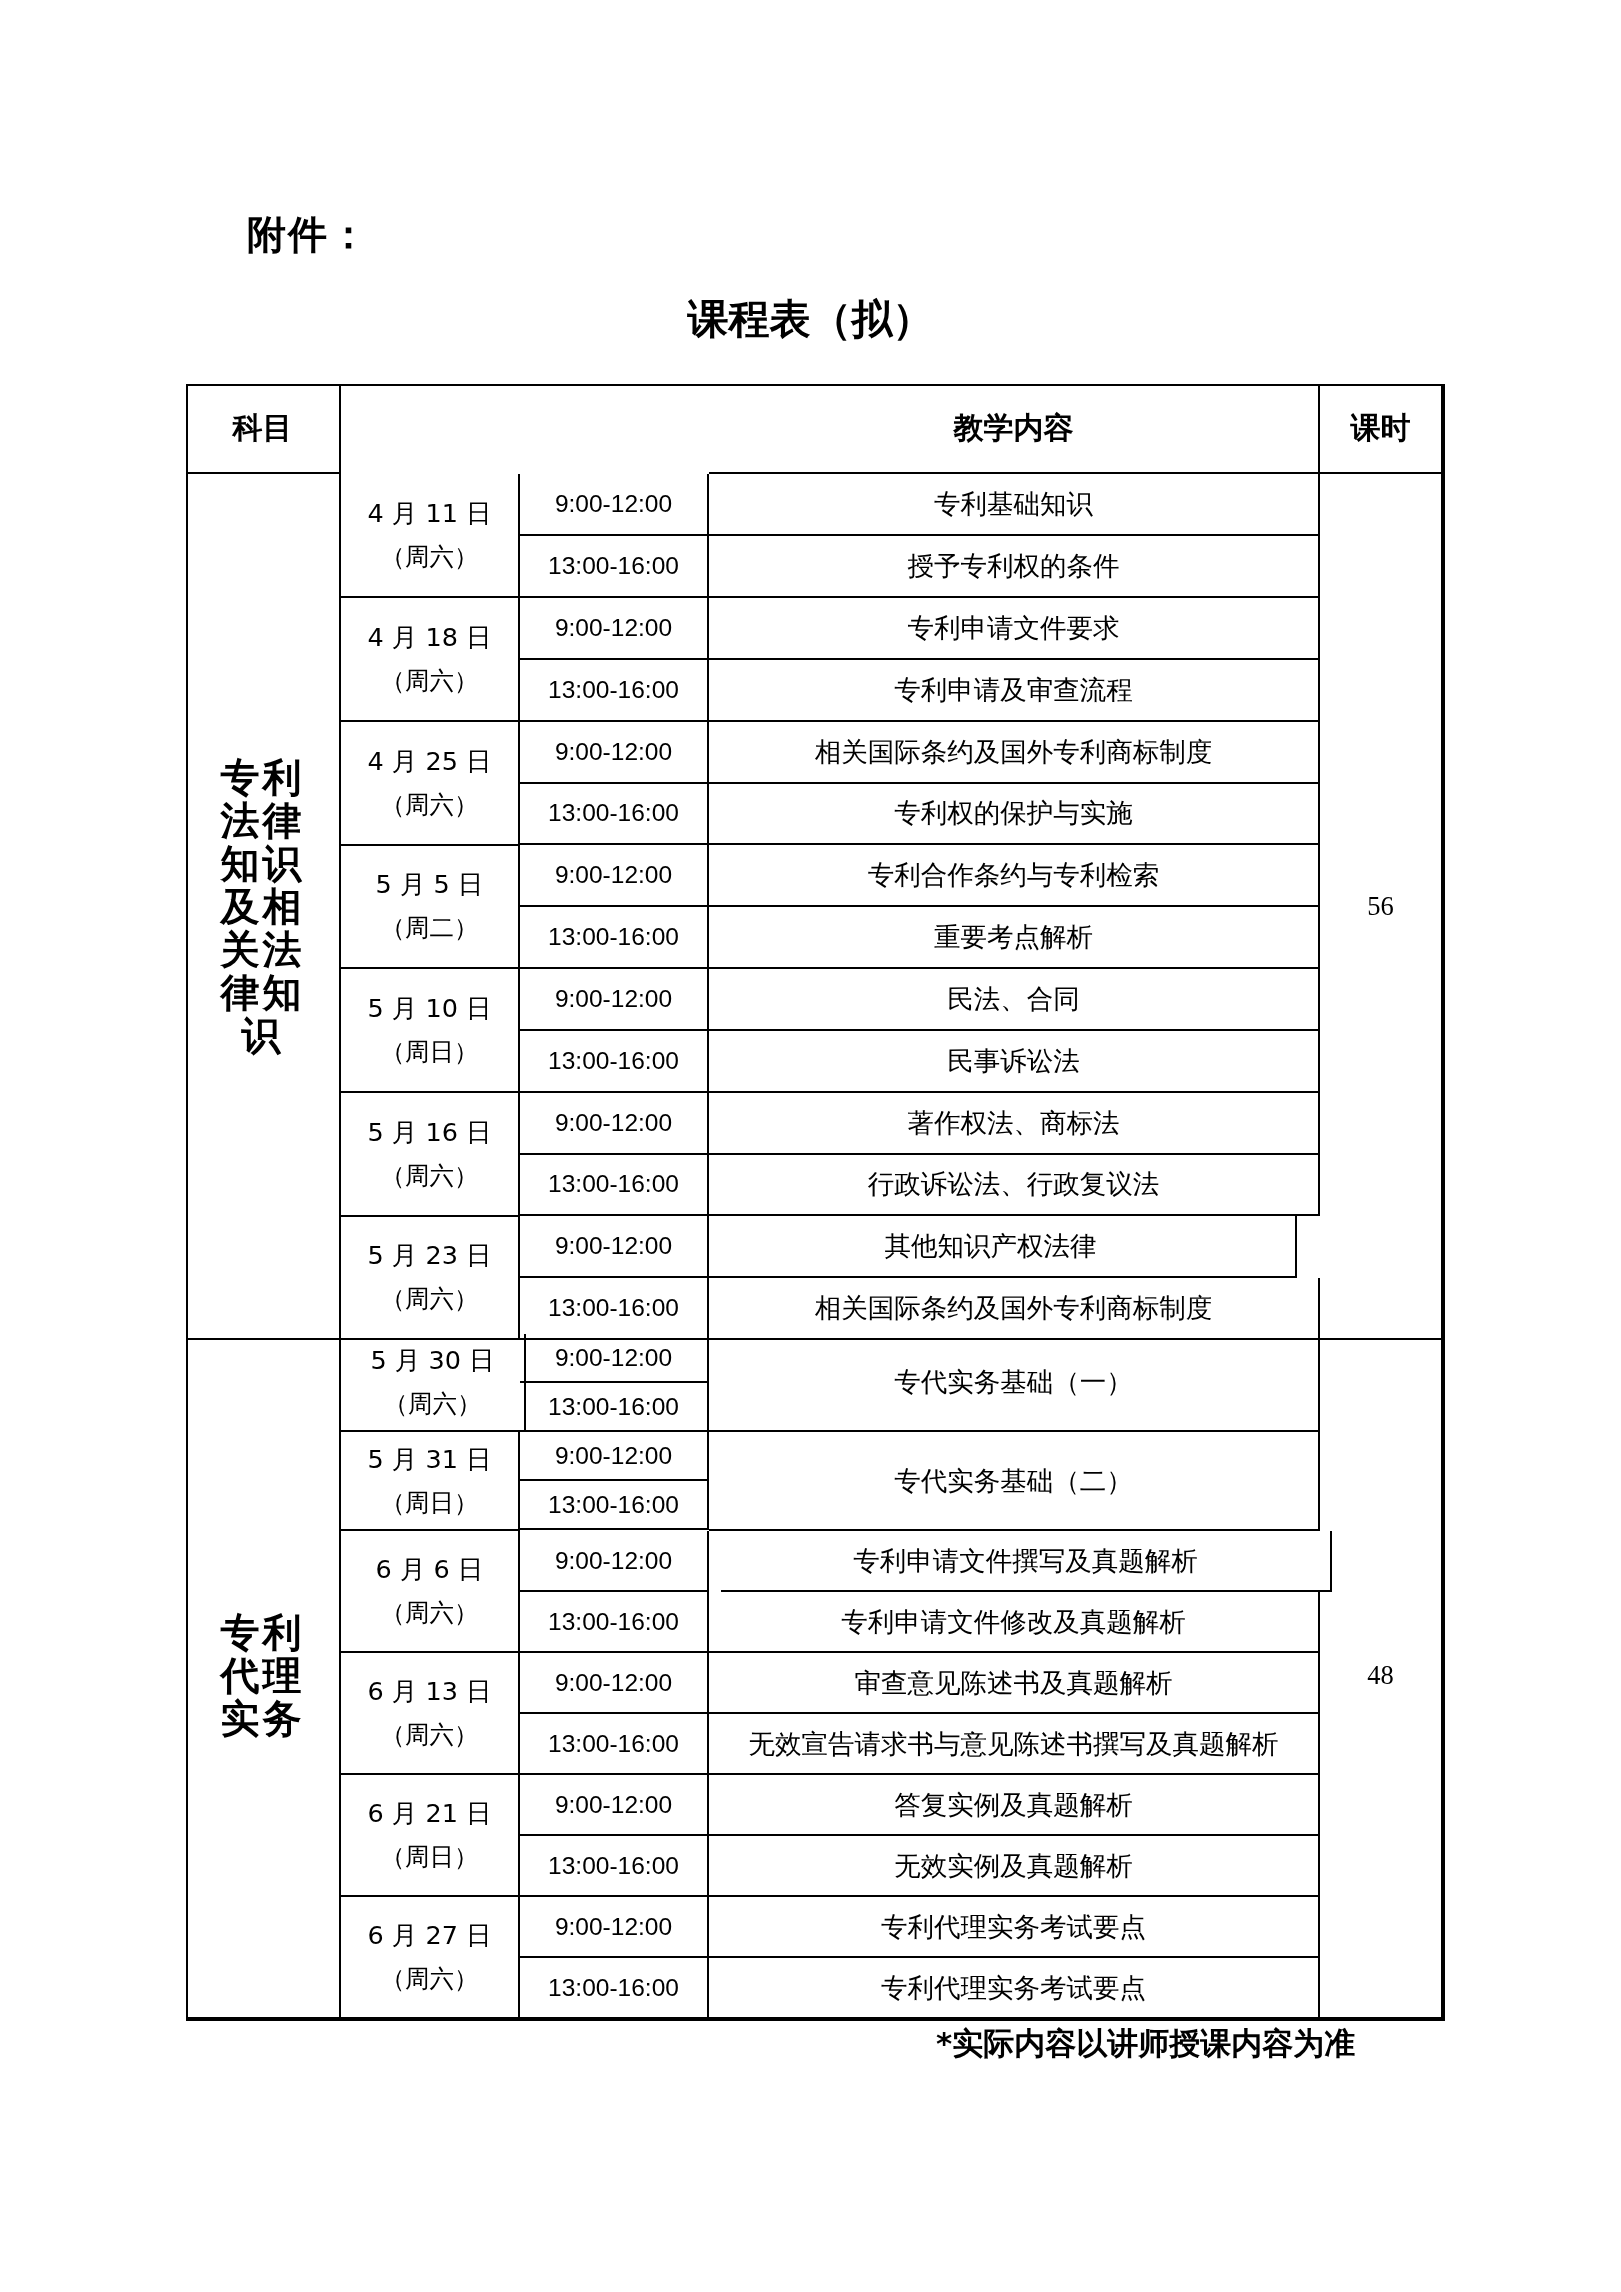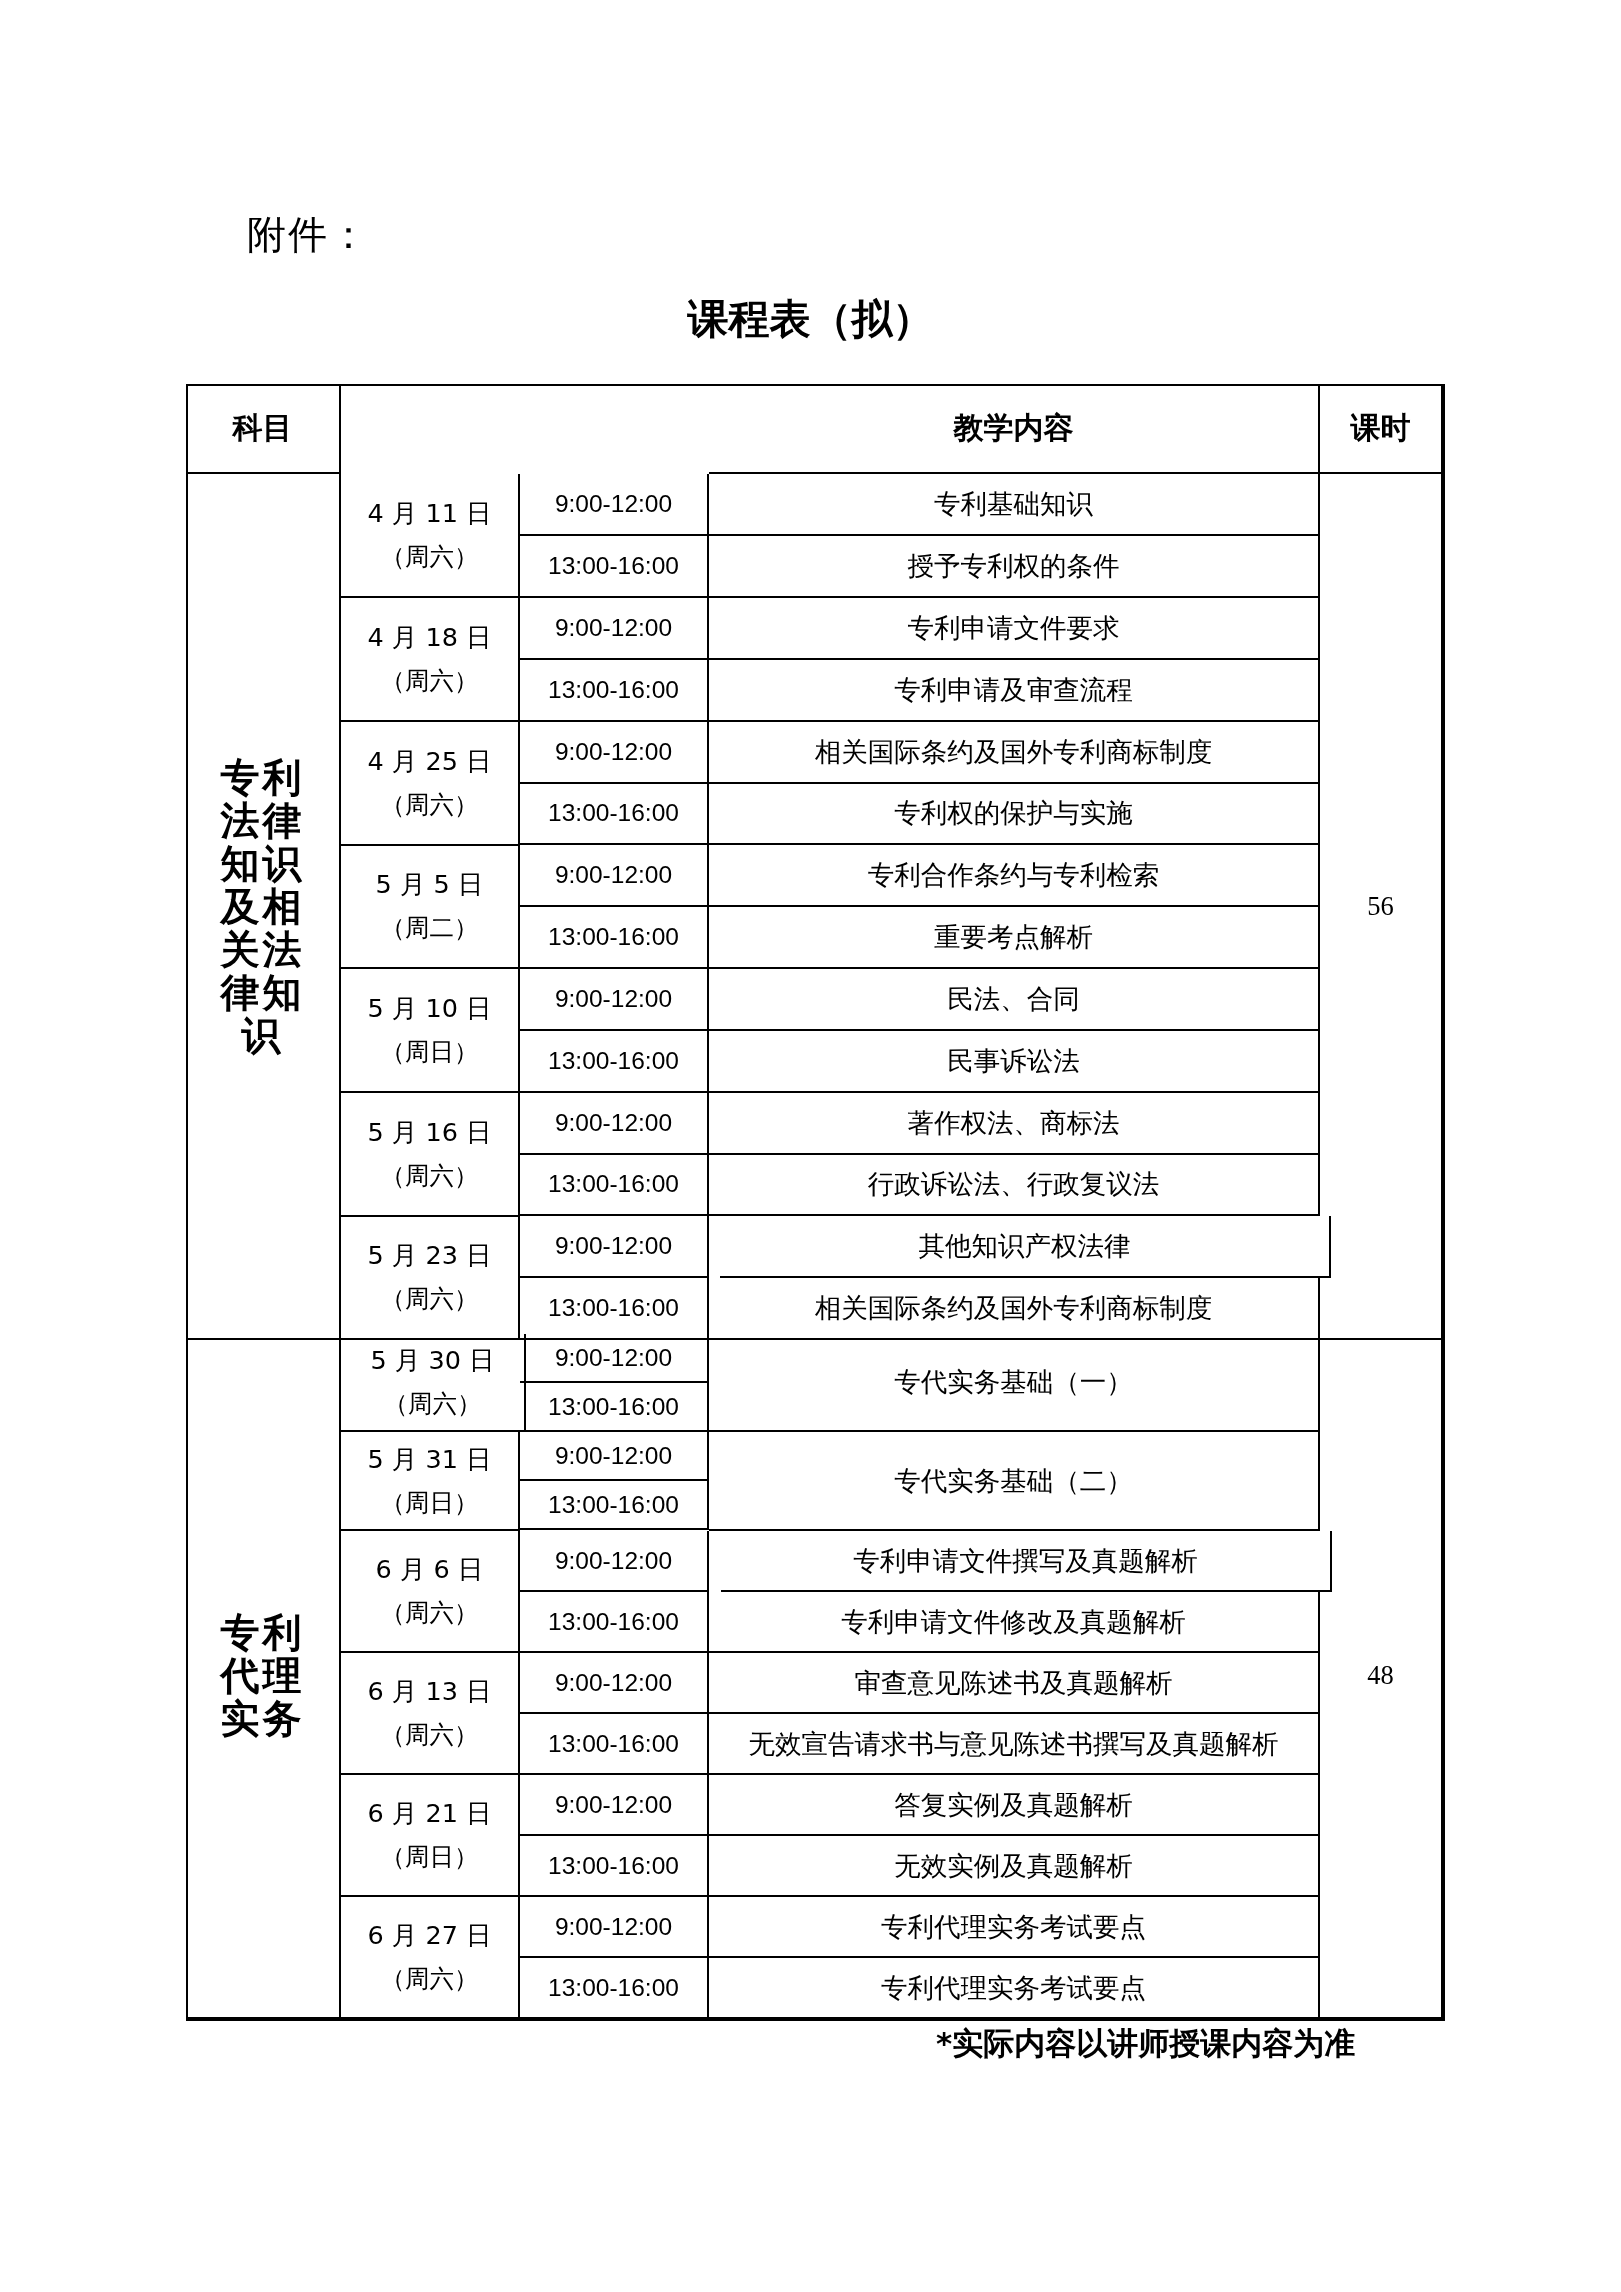--- a/index.html
+++ b/index.html
@@ -1,18 +1,18 @@
 <!DOCTYPE html>
 <html><head>
 <meta charset="utf-8">
 <style>
   html, body { margin: 0; padding: 0; background: #ffffff; }
   body { width: 1621px; height: 2293px; position: relative; overflow: hidden;
          font-family: "DejaVu Sans", "Liberation Sans", sans-serif; color: #000; }
-  .attach { position: absolute; left: 247px; top: 208px; font-size: 39px; font-weight: normal; letter-spacing: 2px; }
+  .attach { position: absolute; left: 247px; top: 208px; font-size: 39px; font-weight: bold; letter-spacing: 2px; }
   .title { position: absolute; left: 0; width: 1621px; top: 292px; text-align: center; font-size: 41px; font-weight: bold; }
   .grid { position: absolute; left: 186px; top: 384px; width: 1257px; height: 1635px; }
   .cell { position: absolute; box-sizing: border-box; display: flex; align-items: center; justify-content: center;
           text-align: center; border-right: 2px solid #000; border-bottom: 2px solid #000; }
   .hdr { font-size: 30px; font-weight: bold; }
   .subj { font-size: 39px; font-weight: bold; line-height: 43px; padding: 0 13.7px; letter-spacing: 2.9px; }
   .date { font-size: 25.5px; line-height: 43px; flex-direction: column; }
   .date .wd { font-size: 24.5px; }
   .time { font-size: 24.5px; font-family: "Liberation Sans", "DejaVu Sans", sans-serif; }
   .content { font-size: 26.5px; }
@@ -79,21 +79,21 @@
     </div>
     <div class="cell time" style="left: 334px; top: 709px; width: 189px; height: 62px;">9:00-12:00</div>
     <div class="cell content" style="left: 523px; top: 709px; width: 611px; height: 62px;">著作权法、商标法</div>
     <div class="cell time" style="left: 334px; top: 770px; width: 189px; height: 62px;">13:00-16:00</div>
     <div class="cell content" style="left: 523px; top: 770px; width: 611px; height: 62px;">行政诉讼法、行政复议法</div>
     <div class="cell date" style="left: 155px; top: 832px; width: 179px; height: 124px; text-align: right;">
       <span>5 月 23 日</span>
       <span class="wd">（周六）</span>
     </div>
     <div class="cell time" style="left: 334px; top: 832px; width: 189px; height: 62px;">9:00-12:00</div>
-    <div class="cell content" style="left: 534px; top: 832px; width: 611px; height: 62px;">其他知识产权法律</div>
+    <div class="cell content" style="left: 500px; top: 832px; width: 611px; height: 62px;">其他知识产权法律</div>
     <div class="cell time" style="left: 334px; top: 894px; width: 189px; height: 62px;">13:00-16:00</div>
     <div class="cell content" style="left: 523px; top: 894px; width: 611px; height: 62px;">相关国际条约及国外专利商标制度</div>
     <div class="cell subj" style="left: 0px; top: 950px; width: 155px; height: 685px;">专利代理实务</div>
     <div class="cell hours" style="left: 1134px; top: 950px; width: 123px; height: 685px;">48</div>
     <div class="cell date" style="left: 155px; top: 950px; width: 185px; height: 98px;">
       <span>5 月 30 日</span>
       <span class="wd">（周六）</span>
     </div>
     <div class="cell time" style="left: 334px; top: 950px; width: 189px; height: 49px;">9:00-12:00</div>
     <div class="cell time" style="left: 334px; top: 999px; width: 189px; height: 49px;">13:00-16:00</div>

